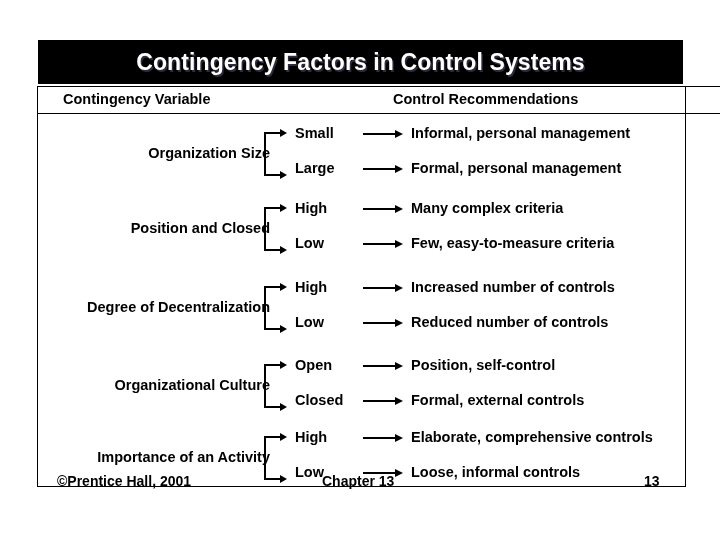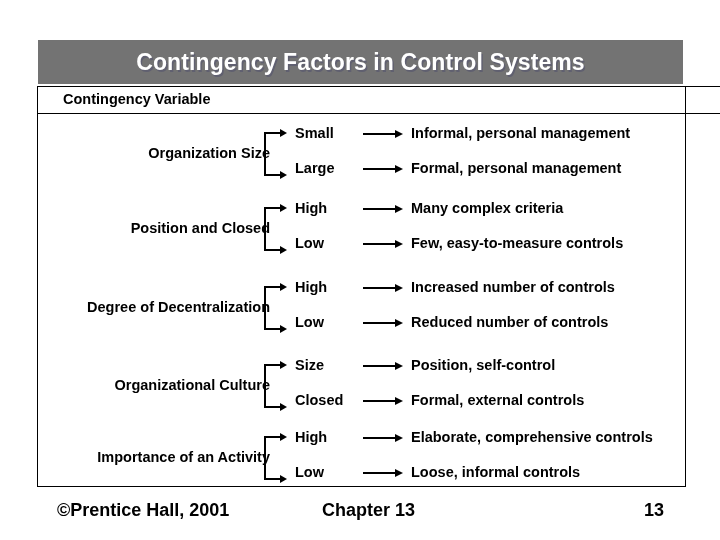--- a/index.html
+++ b/index.html
@@ -15,21 +15,21 @@
     overflow: hidden;
   }
 
   
   #title-bar {
     position: absolute;
     left: 38px;
     top: 40px;
     width: 645px;
     height: 44px;
-    background: #737373;
+    background: #000000;
     display: flex;
     align-items: center;
     justify-content: center;
   }
   #title-text {
     color: #ffffff;
     font-size: 23px;
     font-weight: bold;
     letter-spacing: 0.1px;
     text-shadow: 1.5px 1.5px 0 rgba(80,80,110,0.55);
@@ -173,41 +173,42 @@
     font-weight: bold;
     color: #000000;
     white-space: nowrap;
   }
   .rec-label.top    { top: 1px; }
   .rec-label.bottom { top: 36px; }
 
   
   .footer-item {
     position: absolute;
-    top: 500px;
-    font-size: 18px;
+    top: 473px;
+    font-size: 14px;
     font-weight: bold;
     color: #000000;
     white-space: nowrap;
   }
   #footer-copyright { left: 57px; }
   #footer-chapter   { left: 322px; }
   #footer-page      { left: 644px; }
 </style>
 </head>
 <body>
 
 <div id="title-bar">
   <span id="title-text">Contingency Factors in Control Systems</span>
 </div>
 
 <div id="table-frame"></div>
 
 <div id="header-row">
   <span class="header-cell" id="header-contingency">Contingency Variable</span>
+  <span class="header-cell" id="header-control">Control Recommendations</span>
 </div>
 
 <div class="group" style="top:124px">
   <span class="var-label">Organization Size</span>
   <span class="bracket">
     <span class="trunk"></span>
     <span class="stub top"></span>
     <span class="head top"></span>
     <span class="stub bottom"></span>
     <span class="head bottom"></span>
@@ -239,21 +240,21 @@
   <span class="long-arrow top">
     <span class="shaft"></span>
     <span class="head"></span>
   </span>
   <span class="rec-label top">Many complex criteria</span>
   <span class="cond-label bottom">Low</span>
   <span class="long-arrow bottom">
     <span class="shaft"></span>
     <span class="head"></span>
   </span>
-  <span class="rec-label bottom">Few, easy-to-measure controls</span>
+  <span class="rec-label bottom">Few, easy-to-measure criteria</span>
 </div>
 
 <div class="group" style="top:278px">
   <span class="var-label">Degree of Decentralization</span>
   <span class="bracket">
     <span class="trunk"></span>
     <span class="stub top"></span>
     <span class="head top"></span>
     <span class="stub bottom"></span>
     <span class="head bottom"></span>
@@ -274,21 +275,21 @@
 
 <div class="group" style="top:356px">
   <span class="var-label">Organizational Culture</span>
   <span class="bracket">
     <span class="trunk"></span>
     <span class="stub top"></span>
     <span class="head top"></span>
     <span class="stub bottom"></span>
     <span class="head bottom"></span>
   </span>
-  <span class="cond-label top">Size</span>
+  <span class="cond-label top">Open</span>
   <span class="long-arrow top">
     <span class="shaft"></span>
     <span class="head"></span>
   </span>
   <span class="rec-label top">Position, self-control</span>
   <span class="cond-label bottom" style="width:52px;left:295px">Closed</span>
   <span class="long-arrow bottom">
     <span class="shaft"></span>
     <span class="head"></span>
   </span>

